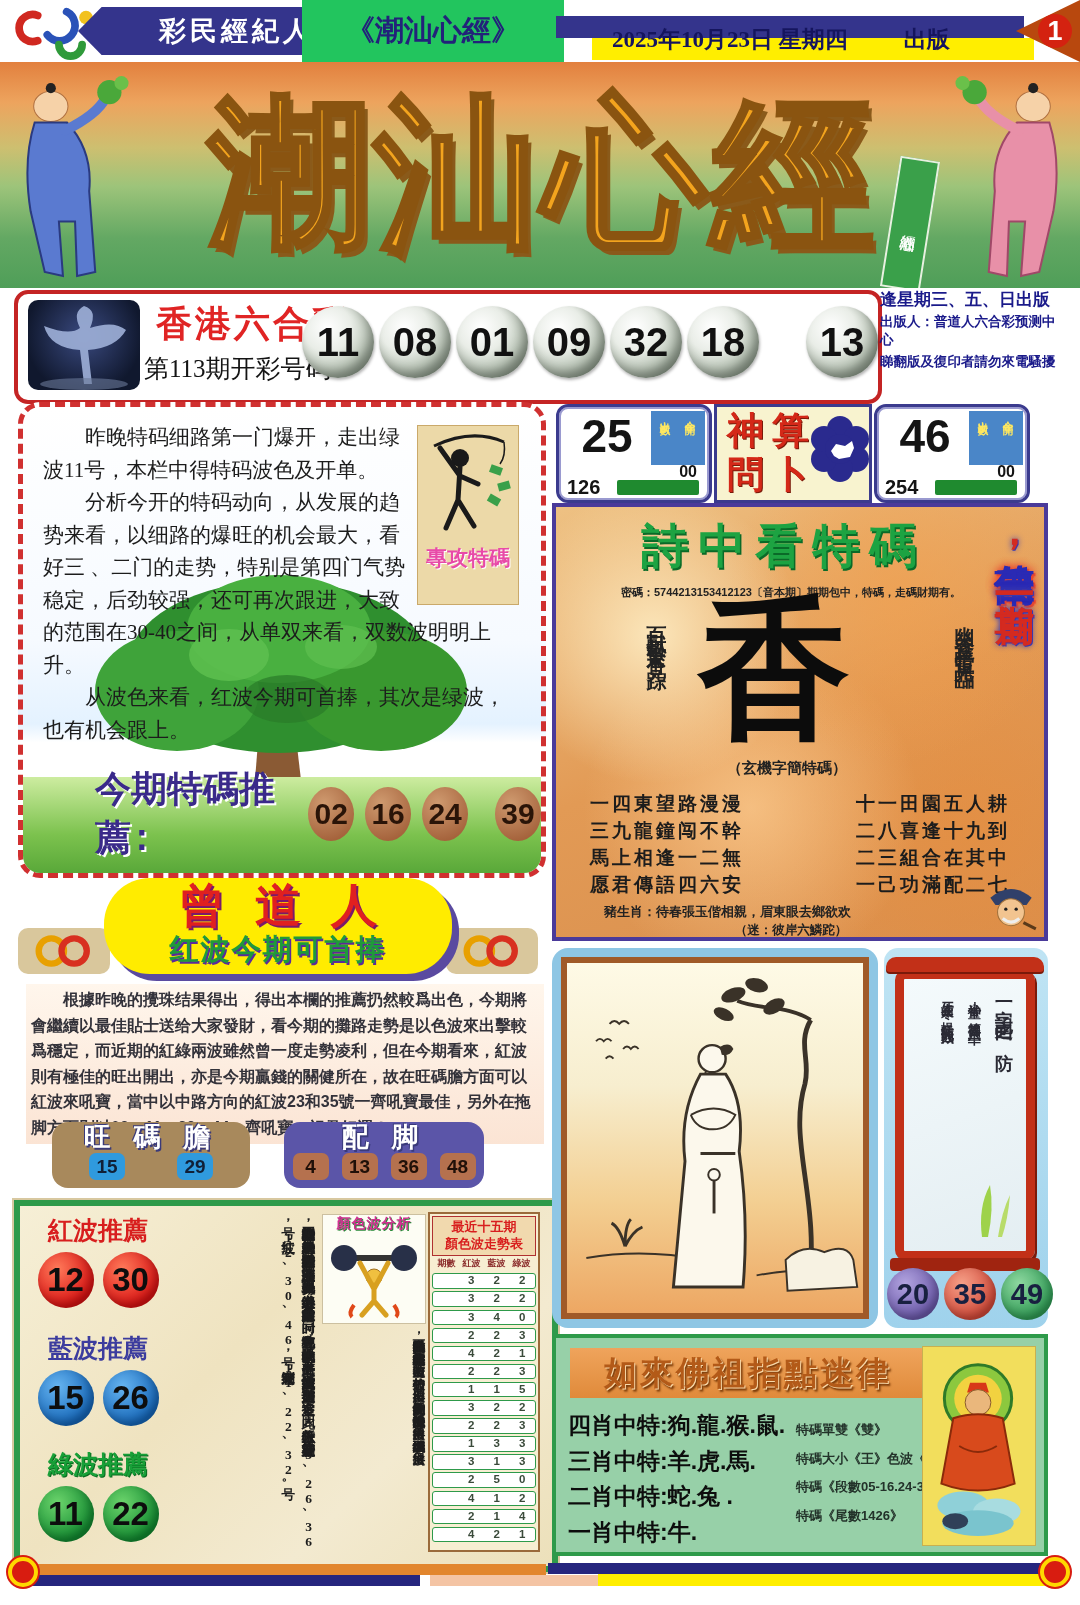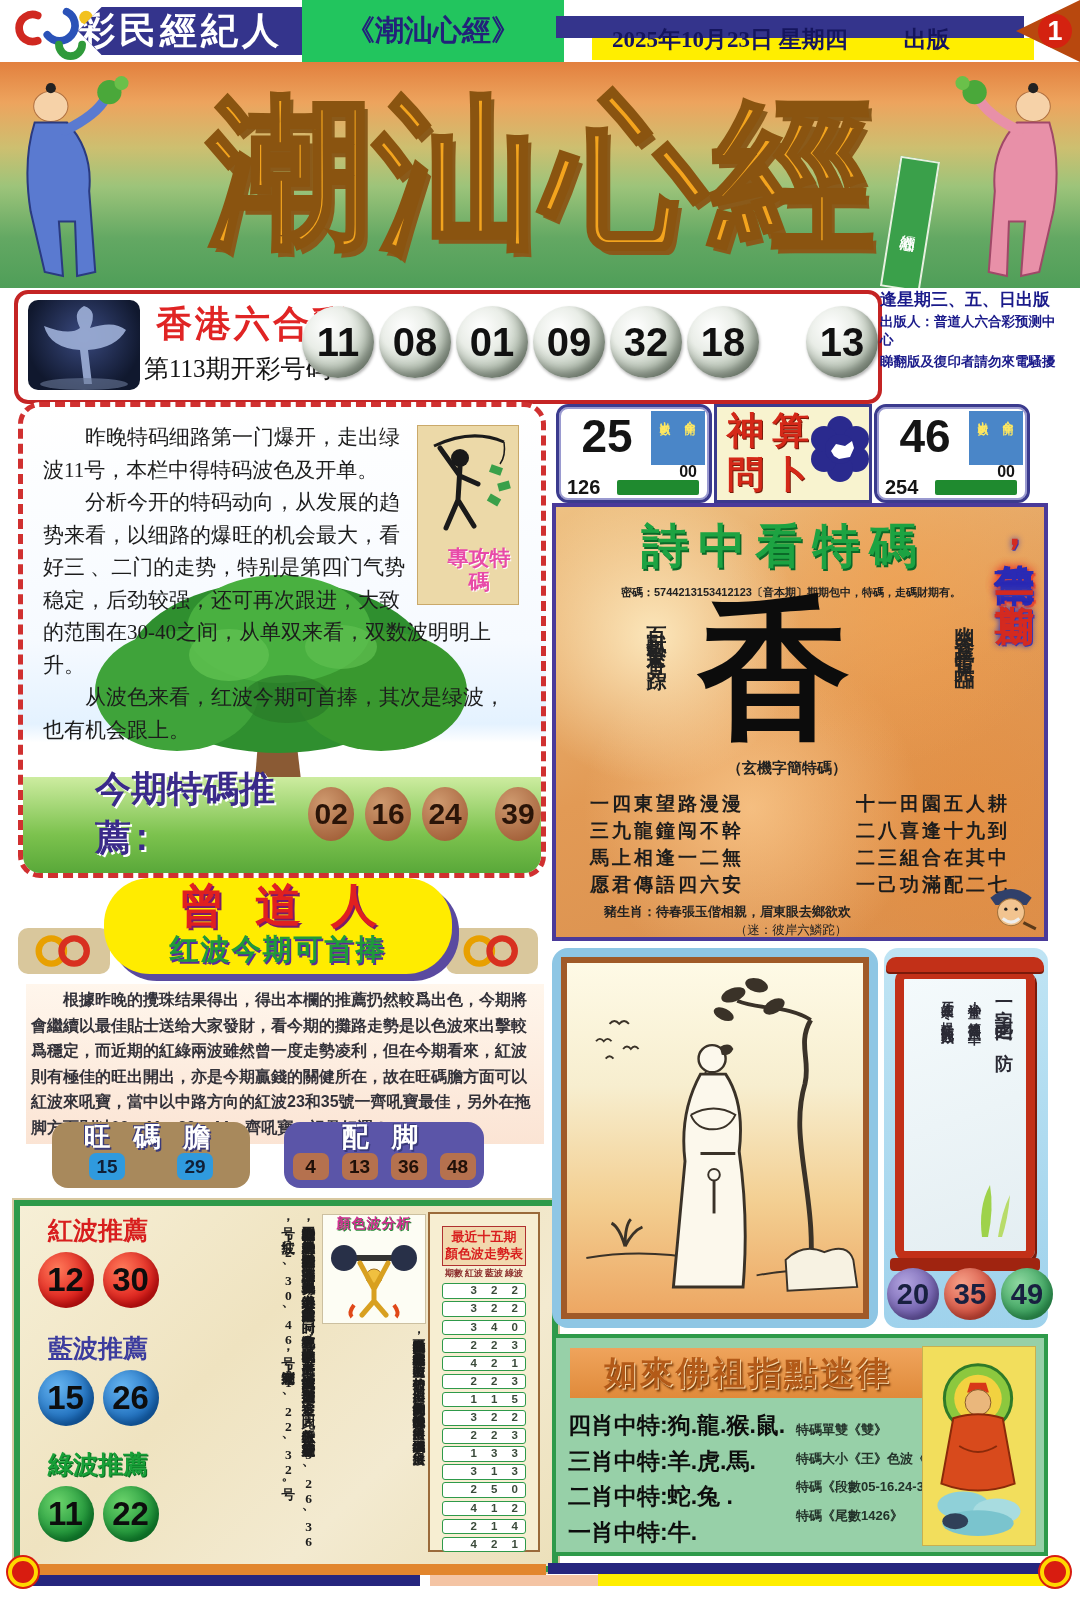--- a/index.html
+++ b/index.html
@@ -3,21 +3,21 @@
 <meta charset="utf-8">
 <style>
   html,body{margin:0;padding:0;background:#fff;}
   .page{position:relative;width:1080px;height:1605px;background:#fff;overflow:hidden;
         font-family:"Liberation Sans",sans-serif;}
   
   .hdr{position:absolute;left:0;top:0;width:1080px;height:62px;background:#fff;}
   .hdr-logo{position:absolute;left:4px;top:2px;width:106px;height:58px;}
   .hdr-brand{position:absolute;left:78px;top:7px;width:236px;height:48px;background:#34348c;
     clip-path:polygon(0 50%,10% 0,100% 0,100% 100%,10% 100%);display:flex;align-items:center;
-    justify-content:flex-start;color:#fff;font-weight:bold;font-size:37px;letter-spacing:4px;font-family:"Liberation Serif",serif;}
+    justify-content:flex-end;color:#fff;font-weight:bold;font-size:27px;letter-spacing:4px;font-family:"Liberation Serif",serif;}
   .hdr-orange{position:absolute;left:302px;top:0;width:262px;height:62px;background:#22c55e;
     display:flex;align-items:center;justify-content:center;color:#22227a;font-weight:bold;font-size:29px;font-family:"Liberation Serif",serif;}
   .hdr-navybar{position:absolute;left:556px;top:16px;width:468px;height:22px;background:#34348c;}
   .hdr-yellow{position:absolute;left:592px;top:38px;width:442px;height:22px;background:#ffee00;}
   .hdr-date{position:absolute;left:612px;top:24px;width:420px;font-size:23px;font-weight:bold;
     color:#15155e;display:flex;font-family:"Liberation Serif",serif;}
   .hdr-date .pub{margin-left:56px;}
   .hdr-arrow{position:absolute;right:0;top:0;width:64px;height:62px;background:#b8480e;
     clip-path:polygon(100% 0,100% 100%,0 50%);display:flex;align-items:center;justify-content:flex-end;}
   .hdr-arrow span{color:#fff;font-size:27px;font-weight:bold;background:#d42210;border-radius:50%;
@@ -77,21 +77,21 @@
     border-radius:22px;background:linear-gradient(180deg,#ffffff 0%,#f6faff 50%,#e4f2ff 68%,#ffffff 72%);overflow:hidden;}
   .art-tree{position:absolute;left:36px;top:152px;width:440px;height:300px;}
   .art-grass{position:absolute;left:0;bottom:0;width:100%;height:96px;
     background:linear-gradient(180deg,#cdeca0,#7cc24e 60%,#59a839);}
   .art-text{position:absolute;left:20px;top:14px;width:476px;font-family:"Liberation Serif",serif;
     font-size:21px;line-height:1.55;color:#1c1c1c;}
   .art-text p{margin:0;text-indent:2em;}
   .art-badge{float:right;width:100px;height:178px;margin:4px 0 8px 10px;background:#ecd9a8;
     border:1px solid #caa96a;text-align:center;}
   .badge-label{color:#e84aa8;font-weight:bold;font-size:21px;line-height:1.15;
-    font-family:"Liberation Serif",serif;text-shadow:1px 1px 0 #fff;padding-left:22px;}
+    font-family:"Liberation Serif",serif;text-shadow:1px 1px 0 #fff;}
   .art-reco{position:absolute;left:72px;bottom:10px;display:flex;align-items:center;gap:11px;z-index:3;}
   .art-reco-label{font-size:36px;font-weight:900;color:#3a2a8a;text-shadow:2px 2px 0 #ffffff;
     font-family:Liberation Mono, monospace;}
   .rc{width:54px;height:54px;border-radius:50%;display:flex;align-items:center;justify-content:center;
     font-size:30px;font-weight:bold;color:#2a1408;
     background:radial-gradient(circle at 35% 30%,#cf9a6f,#a5633c 78%);}
   .rc.last{margin-left:16px;}
   
   .zg-side{position:absolute;top:928px;width:92px;height:46px;background:#d9c79c;border-radius:10px;
     display:flex;align-items:center;justify-content:center;}
@@ -136,21 +136,21 @@
   .wv-ana-a{position:absolute;left:148px;top:10px;width:150px;height:334px;writing-mode:vertical-rl;
     text-orientation:upright;font-family:"Liberation Serif",serif;font-size:13.5px;line-height:1.5;
     color:#1d1d1d;font-weight:bold;}
   .wv-logo{position:absolute;left:302px;top:8px;width:102px;height:108px;background:#fdfdf4;
     border:1px solid #ccc0a0;text-align:center;}
   .wv-logo-t{font-size:14px;font-weight:900;color:#d03090;text-shadow:1px 1px 0 #2a8a3a;letter-spacing:1px;}
   .wv-ana-b{position:absolute;left:298px;top:124px;width:110px;height:220px;writing-mode:vertical-rl;
     text-orientation:upright;font-family:"Liberation Serif",serif;font-size:12.5px;line-height:1.5;
     color:#1d1d1d;font-weight:bold;}
   .tbl{position:absolute;left:408px;top:6px;width:112px;height:340px;background:#f7eed2;
-    border:2px solid #9a6a3a;padding:12px;box-sizing:border-box;}
+    border:2px solid #9a6a3a;padding:2px;box-sizing:border-box;}
   .tbl-title{background:#f1d9ae;border:1px solid #b03030;color:#d81e1e;font-weight:900;font-size:13px;
     text-align:center;line-height:1.3;padding:2px 0;font-family:"Liberation Serif",serif;}
   .tbl-head{display:flex;padding:1px 2px;font-size:9px;color:#8a2a2a;font-weight:bold;}
   .tbl-head span{flex:1;text-align:center;}
   .trow{display:flex;background:#fff;border:1px solid #2e9a4a;border-radius:3px;margin-top:2.6px;
     height:13.5px;align-items:center;font-size:11.5px;font-weight:bold;color:#3a4a3a;}
   .trow span{flex:1;text-align:center;line-height:1;}
   
   .poem{position:absolute;left:552px;top:503px;width:496px;height:438px;border:4px solid #4a3a9a;
     box-sizing:border-box;background:
@@ -170,21 +170,21 @@
     color:#222;letter-spacing:7px;}
   .poem-vl{left:88px;}.poem-vr{left:396px;}
   .poem-cap{position:absolute;left:98px;top:252px;width:266px;text-align:center;font-size:15px;
     font-weight:bold;color:#222;font-family:"Liberation Serif",serif;}
   .poem-cols{position:absolute;left:34px;top:284px;width:420px;display:flex;justify-content:space-between;
     font-family:"Liberation Serif",serif;font-size:19px;font-weight:bold;color:#1c1c1c;line-height:1.42;
     letter-spacing:3px;}
   .poem-zod{position:absolute;left:48px;top:396px;width:380px;font-size:13px;font-weight:bold;color:#222;
     font-family:"Liberation Serif",serif;}
   .poem-rid{position:absolute;left:110px;top:415px;width:250px;text-align:center;font-size:12.5px;
-    font-weight:normal;color:#222;font-family:"Liberation Serif",serif;}
+    font-weight:bold;color:#222;font-family:"Liberation Serif",serif;}
   .poem-side{position:absolute;right:8px;top:26px;height:394px;writing-mode:vertical-rl;
     text-orientation:upright;font-size:40px;font-weight:900;font-family:"Liberation Serif",serif;line-height:1.1;}
   .poem-side .s1{color:#2a2ab4;text-shadow:0 0 8px #e84830,2px 2px 1px #e84830;}
   .poem-side .s2{color:#d42a20;text-shadow:0 0 6px #3a3ab0,1px 1px 0 #3a3ab0;}
   .poem-man{position:absolute;right:4px;bottom:2px;width:58px;height:60px;}
   
   .man{position:absolute;left:552px;top:948px;width:326px;height:380px;background:#8ec6e4;
     border-radius:16px;padding:9px;box-sizing:border-box;}
   .man-inner{width:100%;height:100%;border:6px solid #a05a28;box-sizing:border-box;
     background:linear-gradient(180deg,#fefae6 0%,#f7eecf 35%,#f3cf92 68%,#eda763 100%);}

